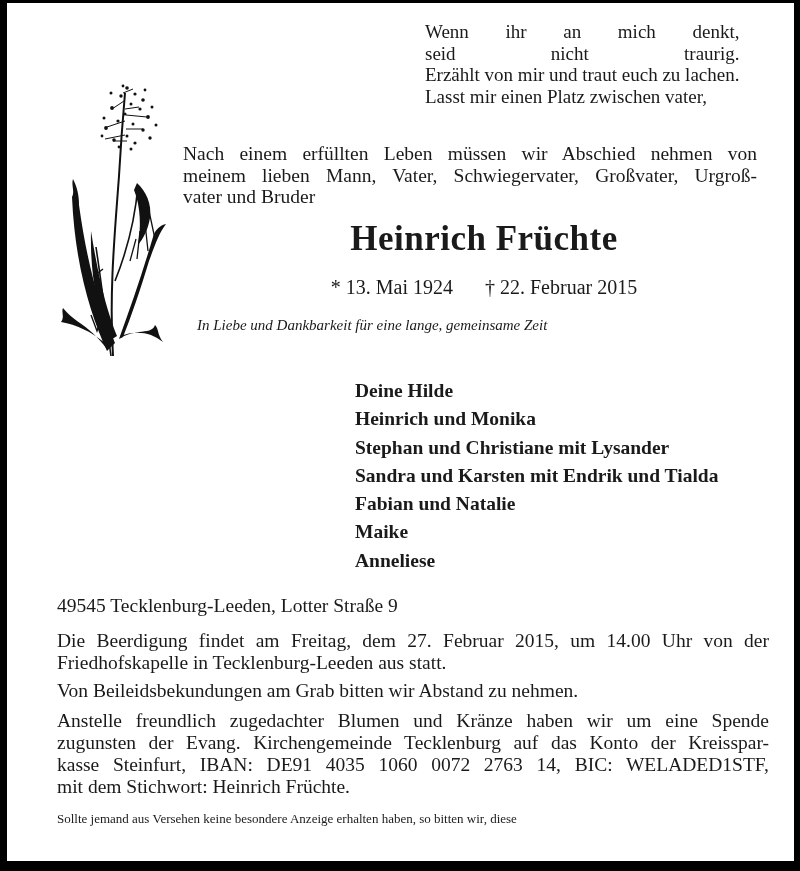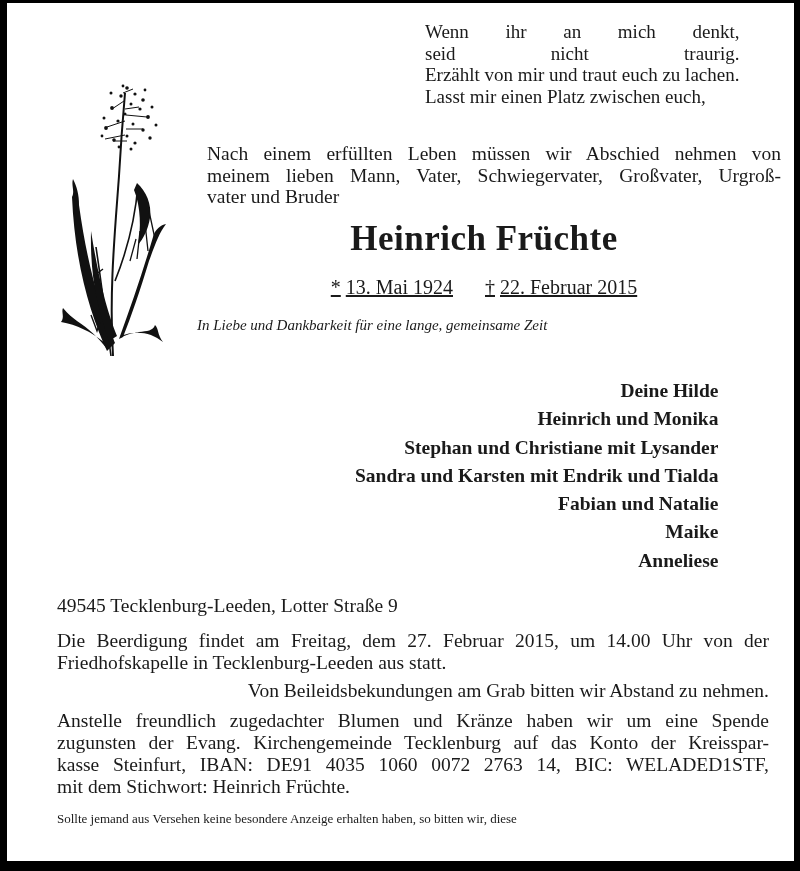--- a/index.html
+++ b/index.html
@@ -10,42 +10,41 @@
     box-sizing: border-box;
     background: #ffffff;
     border-top: 3px solid #000;
     border-left: 7px solid #000;
     border-right: 6px solid #000;
     border-bottom: 10px solid #000;
     overflow: hidden;
     font-family: "Liberation Serif", "DejaVu Serif", serif;
     color: #1a1a1a;
   }
-  .abs { position: absolute; text-align: right; }
+  .abs { position: absolute; }
   .poem {
     left: 418px; top: 18px;
     font-size: 19px; line-height: 21.6px;
   }
   .intro {
-    left: 200px; top: 140px; width: 574px;
+    left: 176px; top: 140px; width: 574px;
     font-size: 19.5px; line-height: 21.6px;
   }
   .jlines > div { text-align-last: justify; }
   .jlines > div:last-child { text-align-last: left; }
   .name {
     left: 190px; top: 216px; width: 574px;
     text-align: center;
     font-size: 35px; font-weight: bold;
     letter-spacing: 0.5px;
   }
   .dates {
     left: 190px; top: 273px; width: 574px;
     display: flex; justify-content: center; gap: 32px;
     font-size: 20px;
-    text-decoration: underline;
   }
   .dates .sym { margin-right: 5px; }
   .dedication {
     left: 190px; top: 314px;
     font-size: 15px;
     font-style: italic;
   }
   .mourners {
     left: 348px; top: 374px;
     font-size: 19.5px; font-weight: bold;
@@ -125,21 +124,21 @@
       </g>
 
       <path d="M56,236 L62,252 L65,243 M68,190 L60,196" stroke-width="1.4"></path>
     </svg>
   </div>
 
   <div class="abs poem jlines">
       <div>Wenn ihr an mich denkt,</div>
       <div>seid nicht traurig.</div>
       <div>Erzählt von mir und traut euch zu lachen.</div>
-      <div>Lasst mir einen Platz zwischen euch,</div>
+      <div>Lasst mir einen Platz zwischen vater,</div>
     </div>
 
   <div class="abs intro jlines">
       <div>Nach einem erfüllten Leben müssen wir Abschied nehmen von</div>
       <div>meinem lieben Mann, Vater, Schwiegervater, Großvater, Urgroß-</div>
       <div>vater und Bruder</div>
     </div>
 
   <div class="abs name">Heinrich Früchte</div>
 

